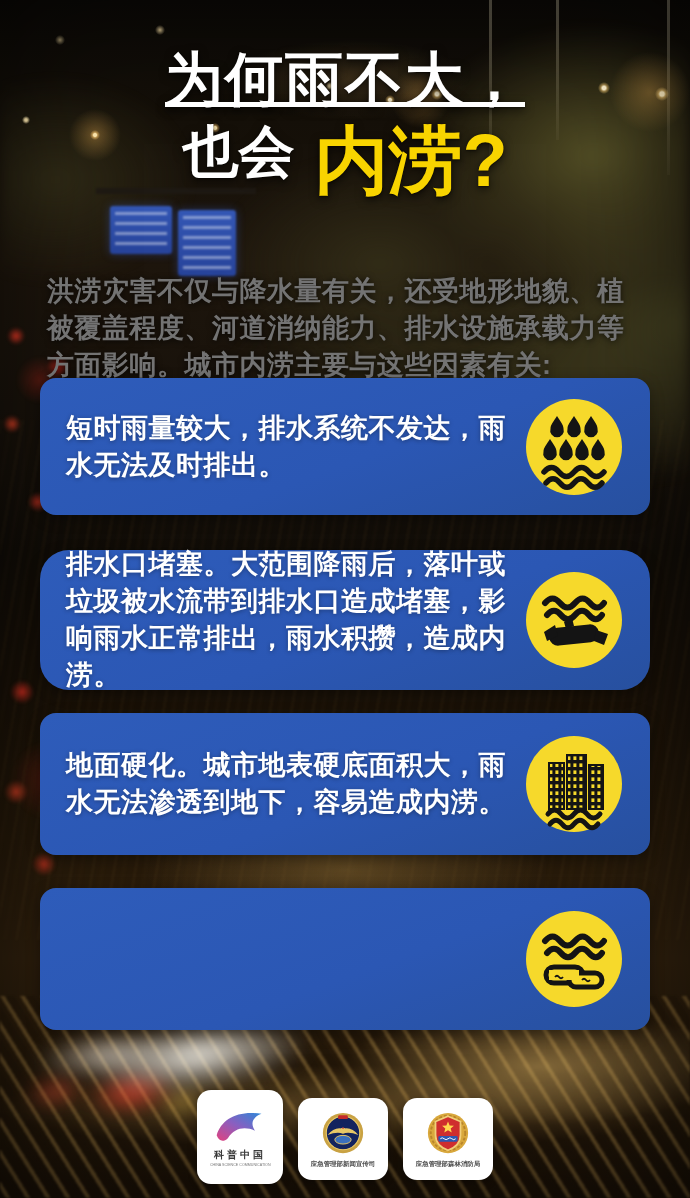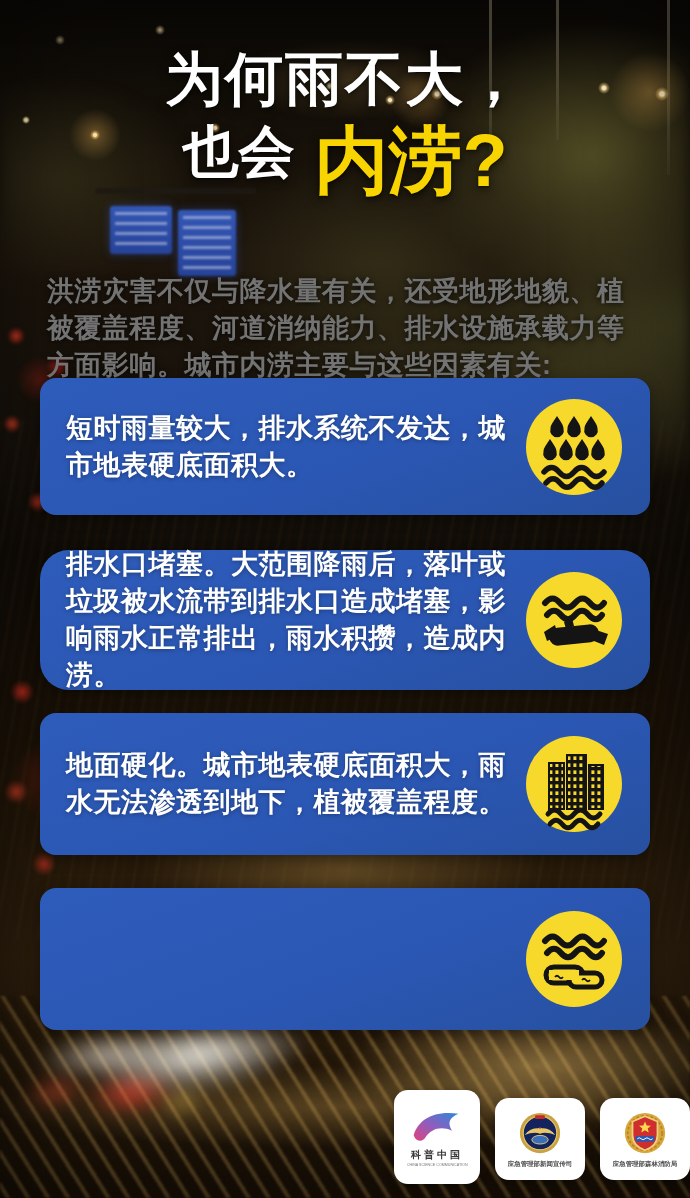--- a/index.html
+++ b/index.html
@@ -89,40 +89,40 @@
       radial-gradient(ellipse 90px 30px at 30% 30%, rgba(240,230,215,.7), rgba(0,0,0,0) 75%),
       radial-gradient(ellipse 60px 26px at 38% 70%, rgba(255,70,50,.8), rgba(0,0,0,0) 75%),
       radial-gradient(ellipse 40px 18px at 12% 60%, rgba(255,90,60,.7), rgba(0,0,0,0) 75%),
       radial-gradient(ellipse 30px 12px at 55% 85%, rgba(255,210,90,.8), rgba(0,0,0,0) 75%);
     transform:rotate(-7deg);
   }
   .bg-vignette{position:absolute;inset:0;box-shadow:inset 0 0 120px rgba(0,0,0,.55);}
   
   .title{position:absolute;left:0;right:0;top:50px;text-align:center;color:#fff;font-weight:900;
     text-shadow:0 3px 10px rgba(0,0,0,.65), 0 1px 2px rgba(0,0,0,.5);z-index:5;}
-  .title-line1{font-size:58px;letter-spacing:2px;line-height:1;}
+  .title-line1{font-size:58px;letter-spacing:2px;line-height:1;text-decoration:underline;}
   .title-line2{margin-top:16px;display:flex;justify-content:center;align-items:flex-start;line-height:1;}
   .title-line2 .plain{font-size:56px;}
   .title-line2 .hl{font-size:74px;color:#f8d400;margin-left:20px;}
   .intro{position:absolute;left:47px;width:600px;top:246px;color:#737373;font-weight:700;
     font-size:27px;line-height:37px;letter-spacing:.5px;
     text-shadow:0 1px 6px rgba(0,0,0,.75);z-index:5;}
   .card{position:absolute;left:40px;width:610px;border-radius:16px;box-sizing:border-box;
     background:linear-gradient(160deg,#2e5cba 0%, #2b57b4 55%, #27509f 100%);
     box-shadow:0 4px 14px rgba(0,0,0,.35);
     display:flex;align-items:center;padding:10px 138px 10px 26px;z-index:5;}
   .card-1{top:378px;height:137px;}
   .card-2{top:550px;height:140px;border-radius:29px;}
   .card-3{top:713px;height:142px;}
   .card-4{top:888px;height:142px;}
   .card-text{color:#fff;font-weight:700;font-size:27px;line-height:37px;letter-spacing:.5px;
     text-shadow:0 1px 4px rgba(0,0,0,.35);}
   .badge{position:absolute;right:26px;top:50%;transform:translateY(-50%);width:100px;height:100px;}
   
-  .footer{position:absolute;left:0;right:0;top:1090px;display:flex;justify-content:flex-end;
+  .footer{position:absolute;left:0;right:0;top:1090px;display:flex;justify-content:center;
     align-items:flex-start;gap:15px;z-index:5;}
   .logo-card{background:#fff;border-radius:14px;box-shadow:0 2px 8px rgba(0,0,0,.35);
     display:flex;flex-direction:column;align-items:center;justify-content:center;overflow:hidden;}
   .logo-kepu{width:86px;height:94px;}
   .logo-emblem{width:90px;height:82px;margin-top:8px;}
   .logo-title-cn{font-size:10px;letter-spacing:3px;color:#3a3a3a;font-weight:700;margin-top:3px;white-space:nowrap;}
   .logo-sub-en{font-size:7px;color:#777;transform:scale(.52);white-space:nowrap;margin-top:-1px;}
   .logo-caption{font-size:7px;color:#4a4a4a;transform:scale(.92);white-space:nowrap;margin-top:3px;font-weight:700;}
 </style>
 </head>
@@ -149,21 +149,21 @@
     <div class="title-line1">为何雨不大，</div>
     <div class="title-line2">
       <span class="plain">也会</span>
       <span class="hl">内涝?</span>
     </div>
   </div>
 
   <p class="intro">洪涝灾害不仅与降水量有关，还受地形地貌、植被覆盖程度、河道消纳能力、排水设施承载力等方面影响。城市内涝主要与这些因素有关:</p>
 
   <div class="card card-1">
-    <div class="card-text">短时雨量较大，排水系统不发达，城市地表硬底面积大。</div>
+    <div class="card-text">短时雨量较大，排水系统不发达，雨水无法及时排出。</div>
     <svg class="badge" viewBox="0 0 100 100">
       <circle cx="50" cy="50" r="48" fill="#f6d92b"></circle>
       <g fill="#141414">
         <path d="M33 19 C36.5 24.5 39.5 28 39.5 31.5 A6.8 6.8 0 1 1 26.5 31.5 C26.5 28 29.5 24.5 33 19 Z"></path>
         <path d="M50 19 C53.5 24.5 56.5 28 56.5 31.5 A6.8 6.8 0 1 1 43.5 31.5 C43.5 28 46.5 24.5 50 19 Z"></path>
         <path d="M67 19 C70.5 24.5 73.5 28 73.5 31.5 A6.8 6.8 0 1 1 60.5 31.5 C60.5 28 63.5 24.5 67 19 Z"></path>
         <path d="M26 42 C29.5 47.5 32.5 51 32.5 54.5 A6.8 6.8 0 1 1 19.5 54.5 C19.5 51 22.5 47.5 26 42 Z"></path>
         <path d="M42 42 C45.5 47.5 48.5 51 48.5 54.5 A6.8 6.8 0 1 1 35.5 54.5 C35.5 51 38.5 47.5 42 42 Z"></path>
         <path d="M58 42 C61.5 47.5 64.5 51 64.5 54.5 A6.8 6.8 0 1 1 51.5 54.5 C51.5 51 54.5 47.5 58 42 Z"></path>
         <path d="M74 42 C77.5 47.5 80.5 51 80.5 54.5 A6.8 6.8 0 1 1 67.5 54.5 C67.5 51 70.5 47.5 74 42 Z"></path>
@@ -186,21 +186,21 @@
       <g fill="#141414">
         <rect x="25" y="56" width="50" height="18" rx="9" transform="rotate(-6 50 65)"></rect>
         <path d="M20 62 l11 -7 3 11 -11 5 z"></path>
         <path d="M72 60 l12 4 -4 11 -10 -4 z"></path>
         <path d="M40 52 l8 -4 2 8 -8 3 z"></path>
       </g>
     </svg>
   </div>
 
   <div class="card card-3">
-    <div class="card-text">地面硬化。城市地表硬底面积大，雨水无法渗透到地下，植被覆盖程度。</div>
+    <div class="card-text">地面硬化。城市地表硬底面积大，雨水无法渗透到地下，容易造成内涝。</div>
     <svg class="badge" viewBox="0 0 100 100">
       <defs>
         <pattern id="win" width="6" height="7" patternUnits="userSpaceOnUse">
           <rect width="6" height="7" fill="#141414"></rect>
           <rect x="1.4" y="1.4" width="3" height="3.6" fill="#f6d92b"></rect>
         </pattern>
       </defs>
       <circle cx="50" cy="50" r="48" fill="#f6d92b"></circle>
       <g stroke="#141414" stroke-width="2">
         <rect x="25" y="29" width="15" height="46" fill="url(#win)"></rect>

